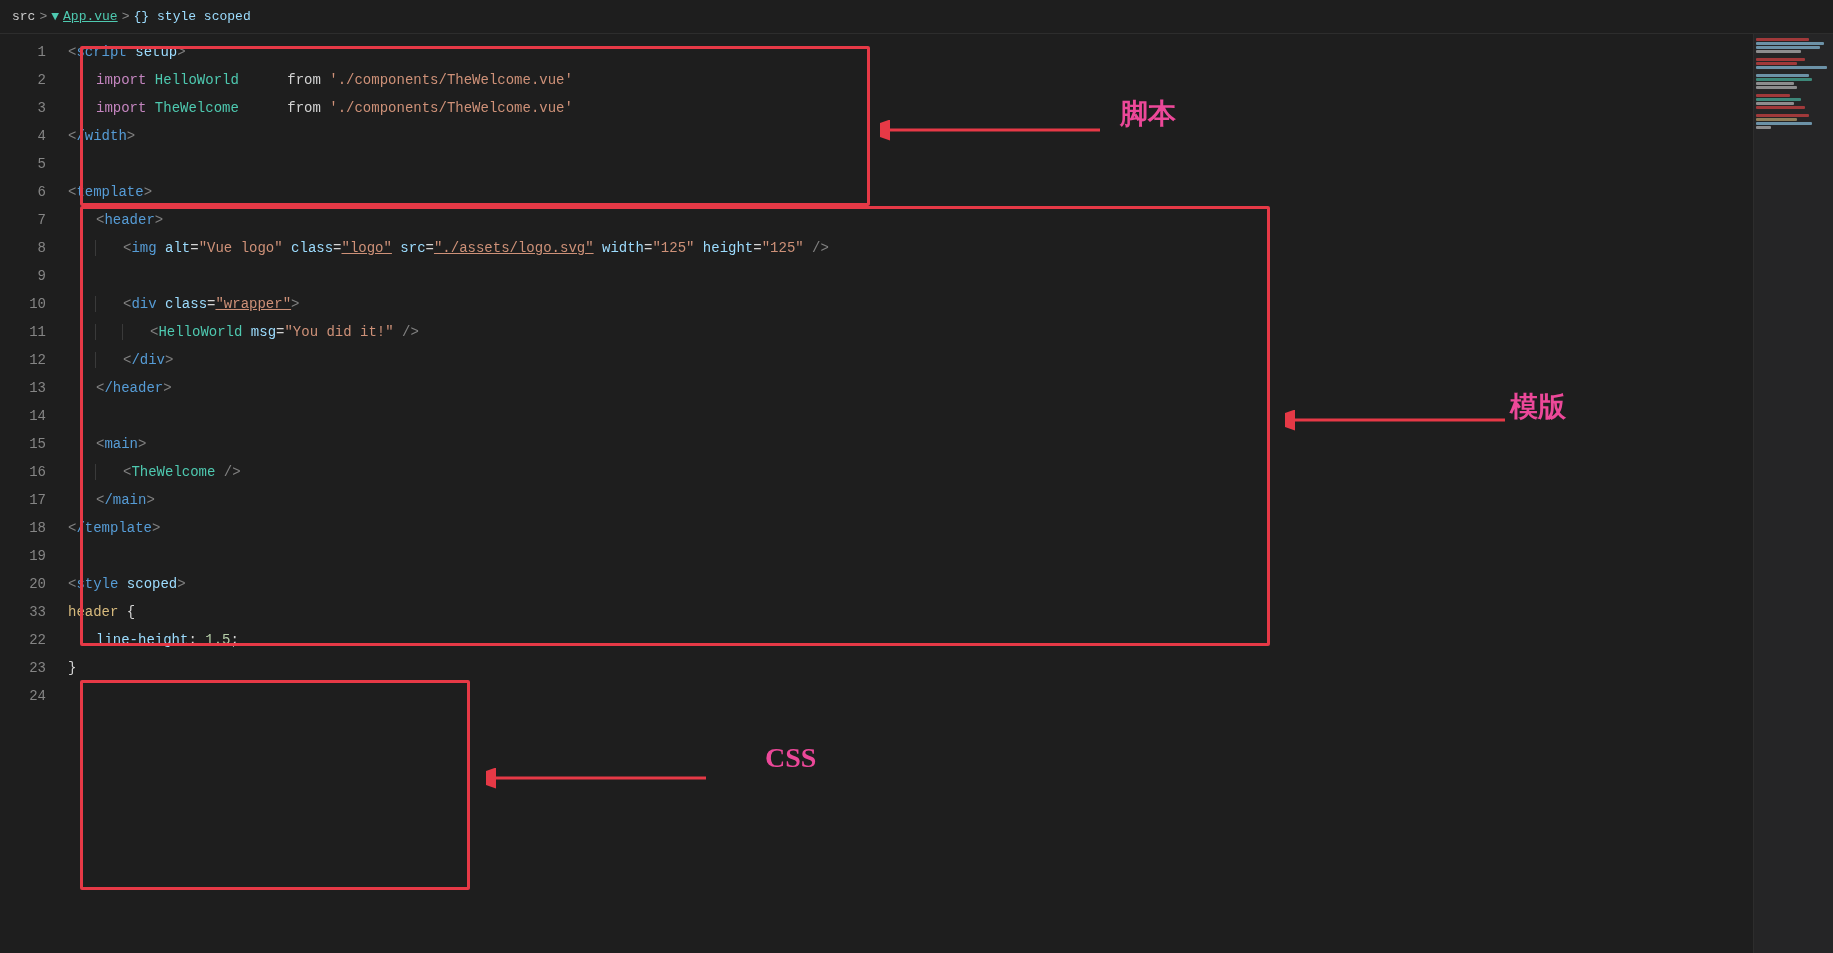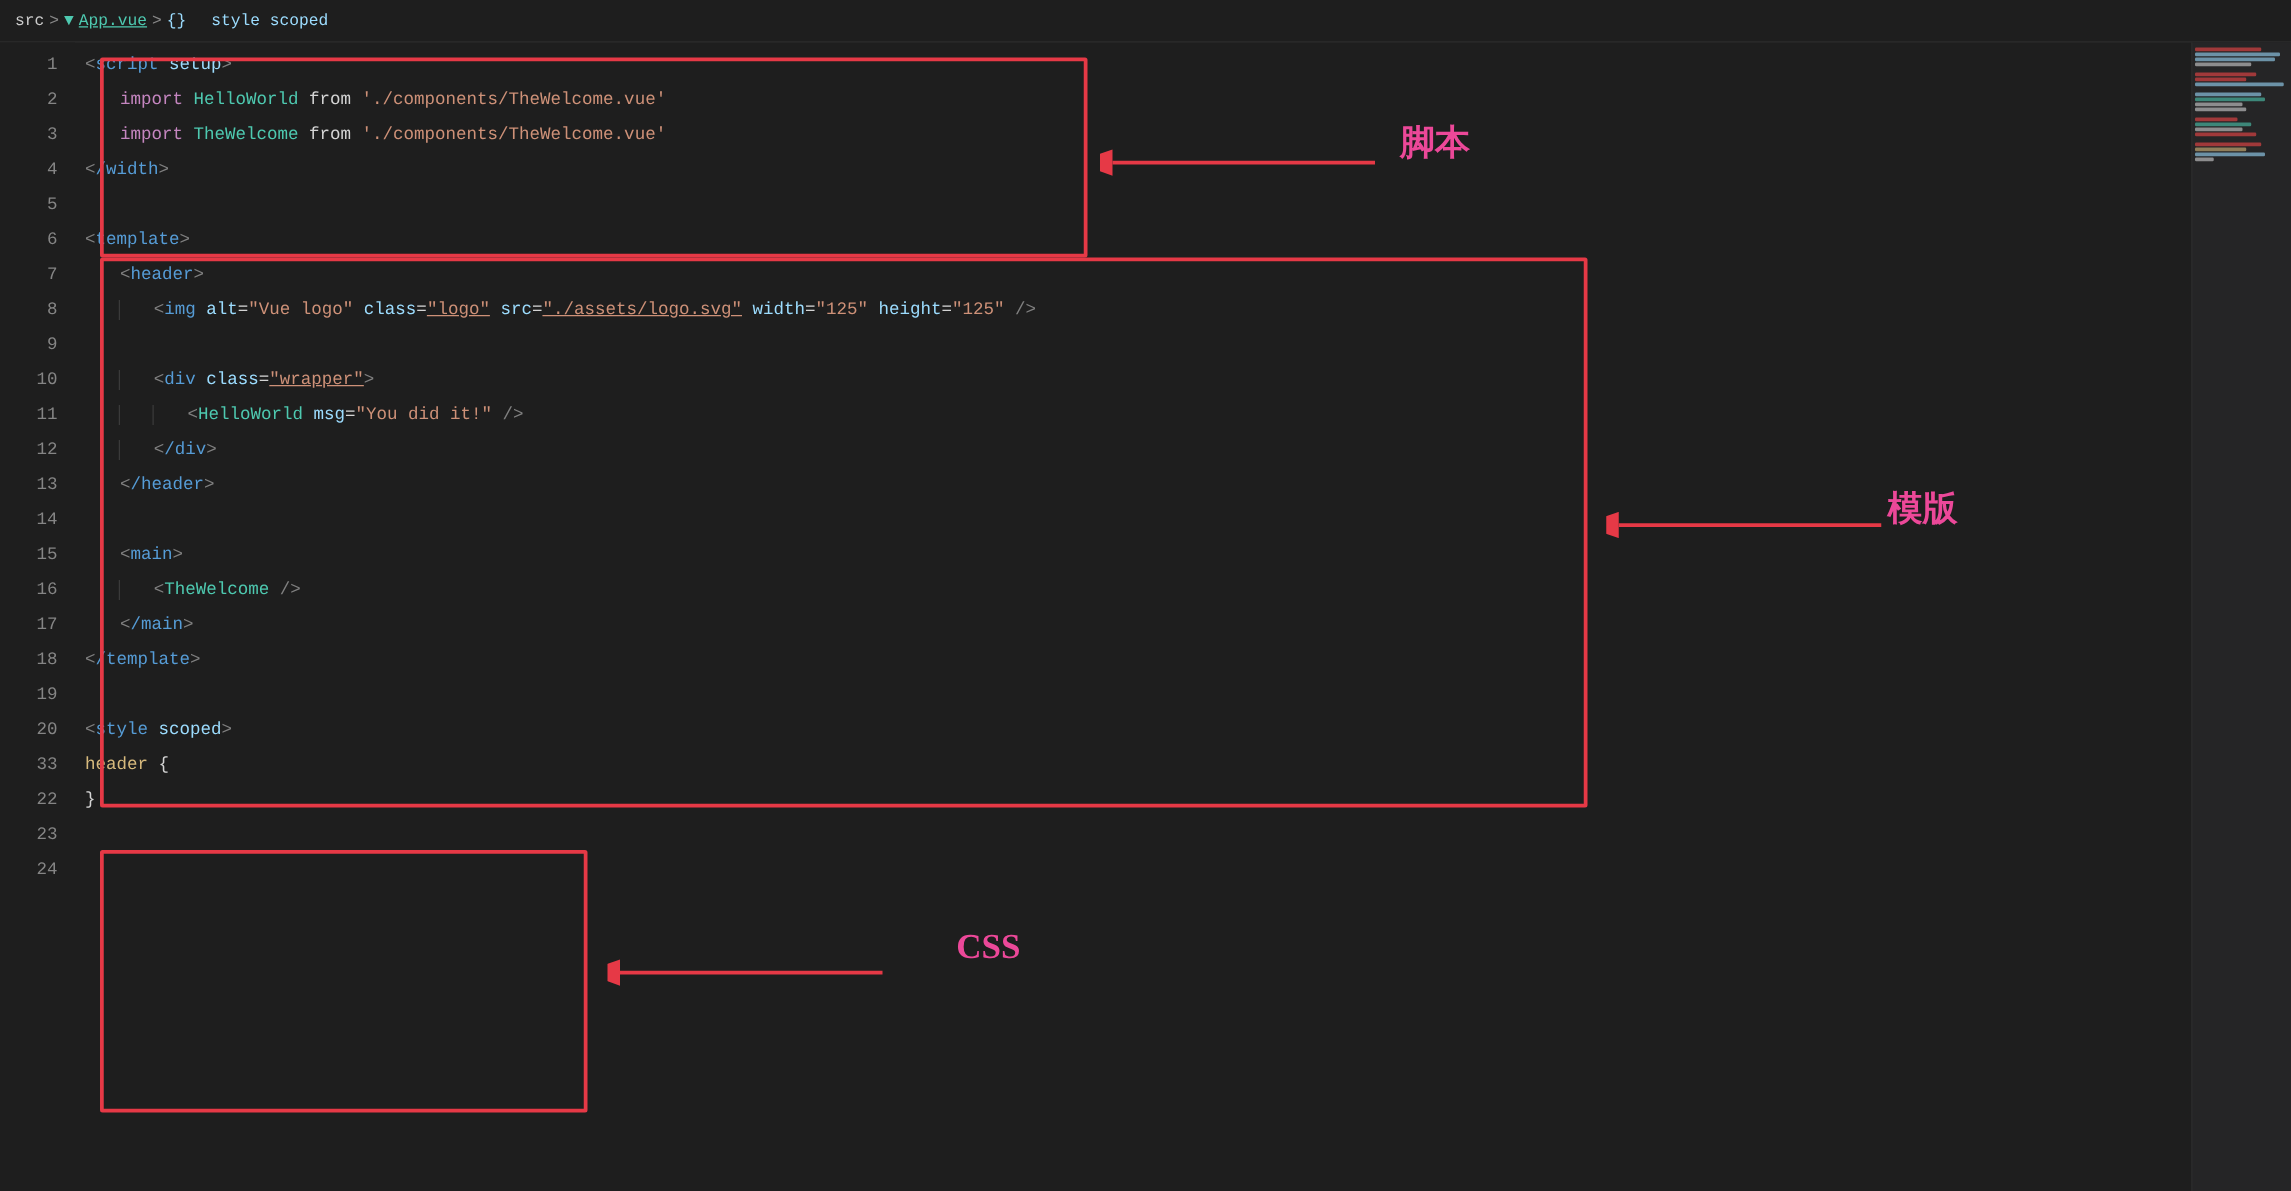--- a/index.html
+++ b/index.html
@@ -88,21 +88,21 @@
       align-items: center;
       padding-left: 8px;
       font-size: 14px;
       white-space: pre;
     }
     .c-keyword { color: #569cd6; text-align: center; }
     .c-component { color: #4ec9b0; }
     .c-white { color: #d4d4d4; }
     .c-string { color: #ce9178; }
     .c-import { color: #c586c0; }
-    .c-from { color: #d4d4d4; }
+    .c-from { color: #d4d4d4; margin-left: 40px; }
     .c-attr { color: #9cdcfe; }
     .c-attr-val { color: #ce9178; }
     .c-underline { text-decoration: underline; color: #ce9178; }
     .c-prop { color: #9cdcfe; }
     .c-prop-val { color: #ce9178; }
     .c-css-sel { color: #d7ba7d; }
     .c-css-prop { color: #9cdcfe; }
     .c-css-val { color: #b5cea8; }
     .c-angle { color: #808080; }
 
@@ -151,21 +151,21 @@
 </head>
 <body>
 
 <div class="breadcrumb">
   <span>src</span>
   <span class="breadcrumb-sep">&gt;</span>
   <span class="breadcrumb-icon">▼</span>
   <span class="breadcrumb-vue">App.vue</span>
   <span class="breadcrumb-sep">&gt;</span>
   <span style="color:#9cdcfe;">{}</span>
-  <span class="breadcrumb-style" style="margin-left:20px;">style scoped</span>
+  <span class="breadcrumb-style" style="margin-left:8px;">style scoped</span>
 </div>
 
 <div class="editor">
 
   <div class="line-numbers" id="line-numbers-container">
   <div class="line-num">1</div>
       <div class="line-num">2</div>
       <div class="line-num">3</div>
       <div class="line-num">4</div>
       <div class="line-num">5</div>
@@ -205,20 +205,21 @@
       <div class="code-line"><span style="display: inline-block; width: 28px; border-left: none;">&nbsp;&nbsp;&nbsp;&nbsp;</span><span style="display: inline-block; width: 28px; border-left: 1px solid rgb(58, 58, 58); margin-left: -1px;">&nbsp;&nbsp;&nbsp;&nbsp;</span><span class="c-angle">&lt;</span><span class="c-keyword">/div</span><span class="c-angle">&gt;</span></div>
       <div class="code-line"><span style="display: inline-block; width: 28px; border-left: none;">&nbsp;&nbsp;&nbsp;&nbsp;</span><span class="c-angle">&lt;</span><span class="c-keyword">/header</span><span class="c-angle">&gt;</span></div>
       <div class="code-line"></div>
       <div class="code-line"><span style="display: inline-block; width: 28px; border-left: none;">&nbsp;&nbsp;&nbsp;&nbsp;</span><span class="c-angle">&lt;</span><span class="c-keyword">main</span><span class="c-angle">&gt;</span></div>
       <div class="code-line"><span style="display: inline-block; width: 28px; border-left: none;">&nbsp;&nbsp;&nbsp;&nbsp;</span><span style="display: inline-block; width: 28px; border-left: 1px solid rgb(58, 58, 58); margin-left: -1px;">&nbsp;&nbsp;&nbsp;&nbsp;</span><span class="c-angle">&lt;</span><span class="c-component">TheWelcome</span><span class="c-angle"> /&gt;</span></div>
       <div class="code-line"><span style="display: inline-block; width: 28px; border-left: none;">&nbsp;&nbsp;&nbsp;&nbsp;</span><span class="c-angle">&lt;</span><span class="c-keyword">/main</span><span class="c-angle">&gt;</span></div>
       <div class="code-line"><span class="c-angle">&lt;</span><span class="c-keyword">/template</span><span class="c-angle">&gt;</span></div>
       <div class="code-line"></div>
       <div class="code-line"><span class="c-angle">&lt;</span><span class="c-keyword">style</span><span class="c-white"> </span><span class="c-attr">scoped</span><span class="c-angle">&gt;</span></div>
       <div class="code-line"><span class="c-css-sel">header </span><span class="c-white">{</span></div>
+      <div class="code-line"><span style="display: inline-block; width: 28px; border-left: none;">&nbsp;&nbsp;&nbsp;&nbsp;</span><span class="c-css-prop">line-height</span><span class="c-white">: </span><span class="c-css-val">1.5</span><span class="c-white">;</span></div>
       <div class="code-line"><span class="c-white">}</span></div>
       <div class="code-line"></div>
     </div>
 
   <div class="minimap">
     <div class="minimap-content">
       <div class="minimap-line" style="background:#f44747;width:70%;"></div>
       <div class="minimap-line" style="background:#9cdcfe;width:90%;"></div>
       <div class="minimap-line" style="background:#9cdcfe;width:85%;"></div>
       <div class="minimap-line" style="background:#d4d4d4;width:60%;"></div>

